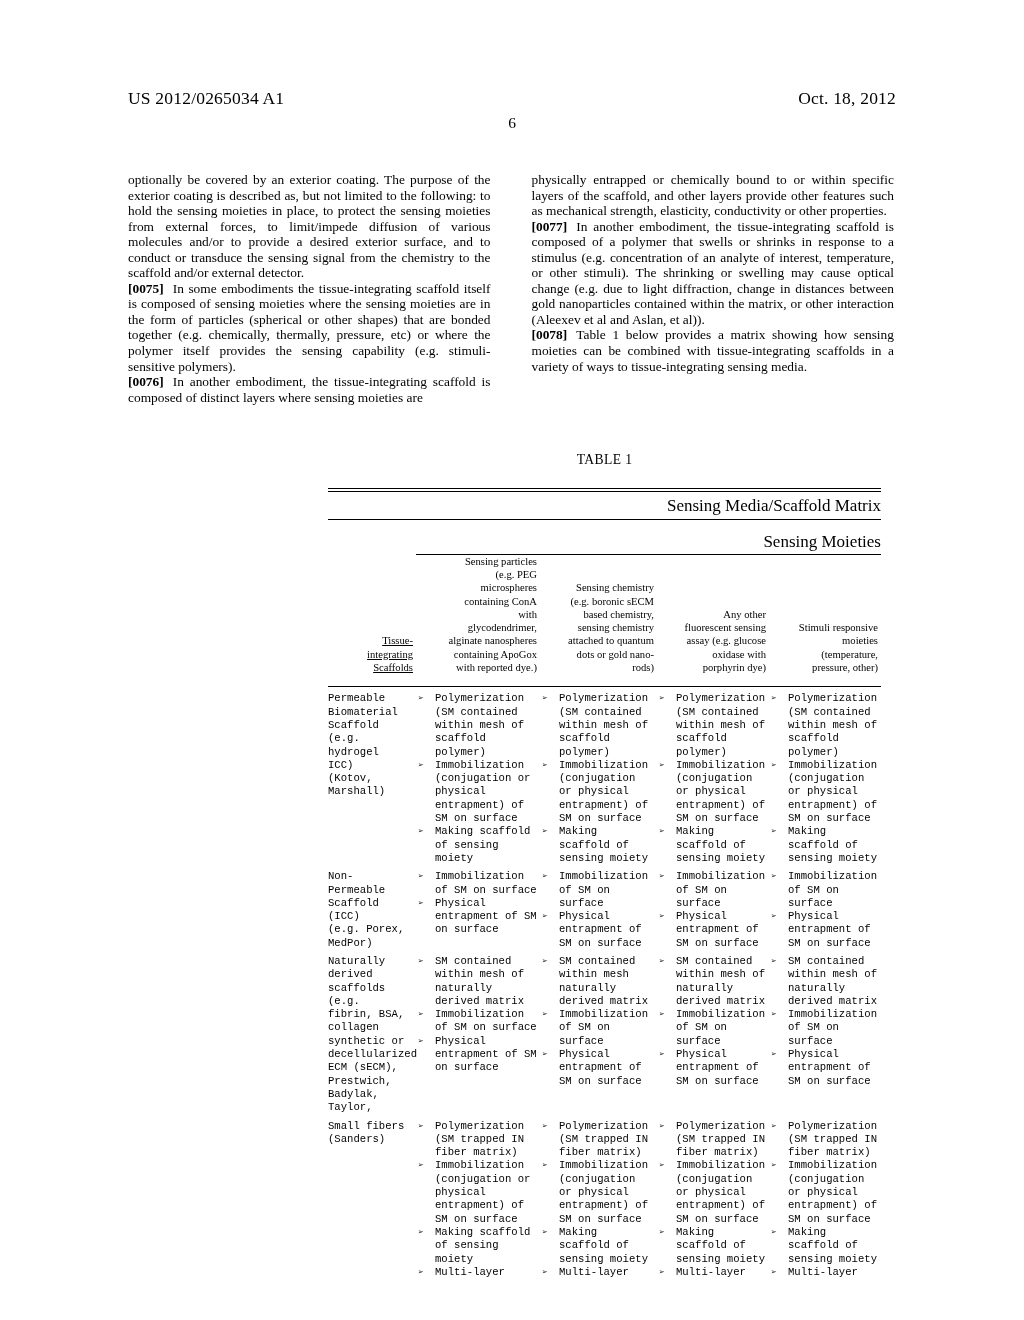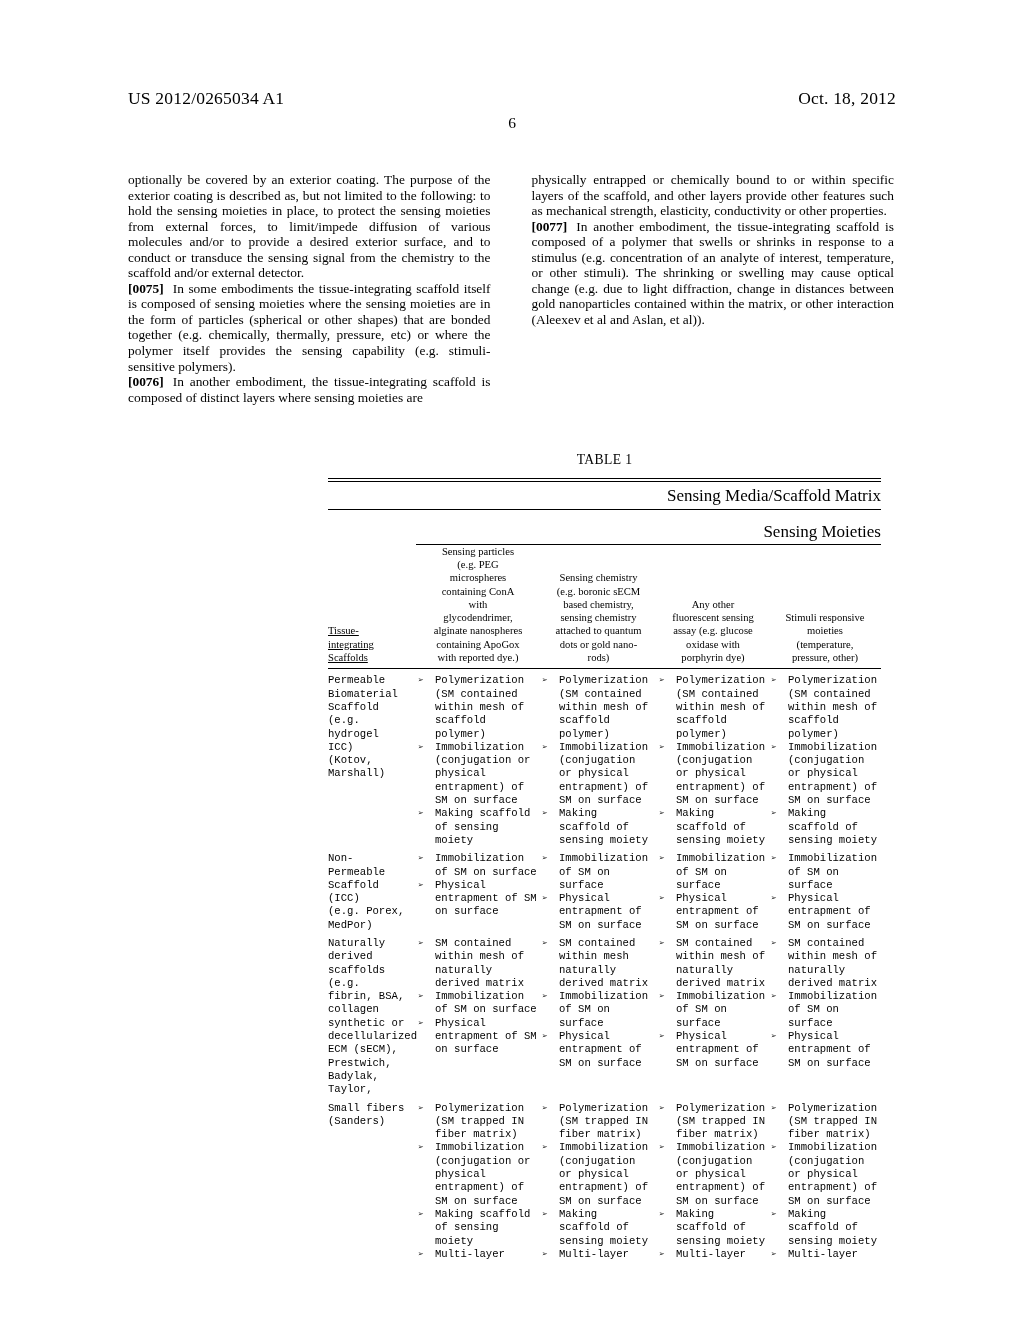--- a/index.html
+++ b/index.html
@@ -76,21 +76,21 @@
   .table-wrap {
     position: absolute;
     top: 452px;
     left: 328px;
     width: 553px;
   }
   .tbl-caption {
     text-align: center;
     font-size: 13.6px;
     letter-spacing: .4px;
-    margin-bottom: 10px;
+    margin-bottom: 20px;
   }
   .rule-double {
     border-top: 1.4px solid #000;
     border-bottom: 1px solid #000;
     height: 2.2px;
     box-sizing: content-box;
   }
   .rule-single {
     border-bottom: 1px solid #000;
     height: 0;
@@ -128,21 +128,22 @@
     text-align: center;
     padding: 0 3px 2px 3px;
   }
   table.matrix th.first {
     text-align: left;
     padding-left: 0;
     text-decoration: underline;
   }
   table.matrix thead tr.hdr-row th {
     border-bottom: 1.4px solid #000;
-    padding-bottom: 4px;
+    padding-bottom: 12px;
+    text-align: right;
   }
   table.matrix td {
     vertical-align: top;
     padding: 5px 3px 0 0;
     font-family: Liberation Mono, monospace;
   }
   table.matrix td.scaf {
     padding-left: 0;
     padding-right: 6px;
   }
@@ -178,20 +179,21 @@
 
   <div class="cols">
     <div class="col">
       <p class="cont"><span>optionally be covered by an exterior coating. The purpose of the exterior coating is described as, but not limited to the following: to hold the sensing moieties in place, to protect the sensing moieties from external forces, to limit/impede diffusion of various molecules and/or to provide a desired exterior surface, and to conduct or transduce the sensing signal from the chemistry to the scaffold and/or external detector.</span></p>
       <p><span class="para-no">[0075]</span><span>In some embodiments the tissue-integrating scaffold itself is composed of sensing moieties where the sensing moieties are in the form of particles (spherical or other shapes) that are bonded together (e.g. chemically, thermally, pressure, etc) or where the polymer itself provides the sensing capability (e.g. stimuli-sensitive polymers).</span></p>
       <p><span class="para-no">[0076]</span><span>In another embodiment, the tissue-integrating scaffold is composed of distinct layers where sensing moieties are</span></p>
     </div>
     <div class="col">
       <p class="cont"><span>physically entrapped or chemically bound to or within specific layers of the scaffold, and other layers provide other features such as mechanical strength, elasticity, conductivity or other properties.</span></p>
       <p><span class="para-no">[0077]</span><span>In another embodiment, the tissue-integrating scaffold is composed of a polymer that swells or shrinks in response to a stimulus (e.g. concentration of an analyte of interest, temperature, or other stimuli). The shrinking or swelling may cause optical change (e.g. due to light diffraction, change in distances between gold nanoparticles contained within the matrix, or other interaction (Aleexev et al and Aslan, et al)).</span></p>
+      <p><span class="para-no">[0078]</span><span>Table 1 below provides a matrix showing how sensing moieties can be combined with tissue-integrating scaffolds in a variety of ways to tissue-integrating sensing media.</span></p>
     </div>
   </div>
 
   <div class="table-wrap">
     <div class="tbl-caption">TABLE 1</div>
     <div class="rule-double"></div>
     <div class="banner">Sensing Media/Scaffold Matrix</div>
     <div class="rule-single"></div>
 
     <div class="banner-sub-wrap">

